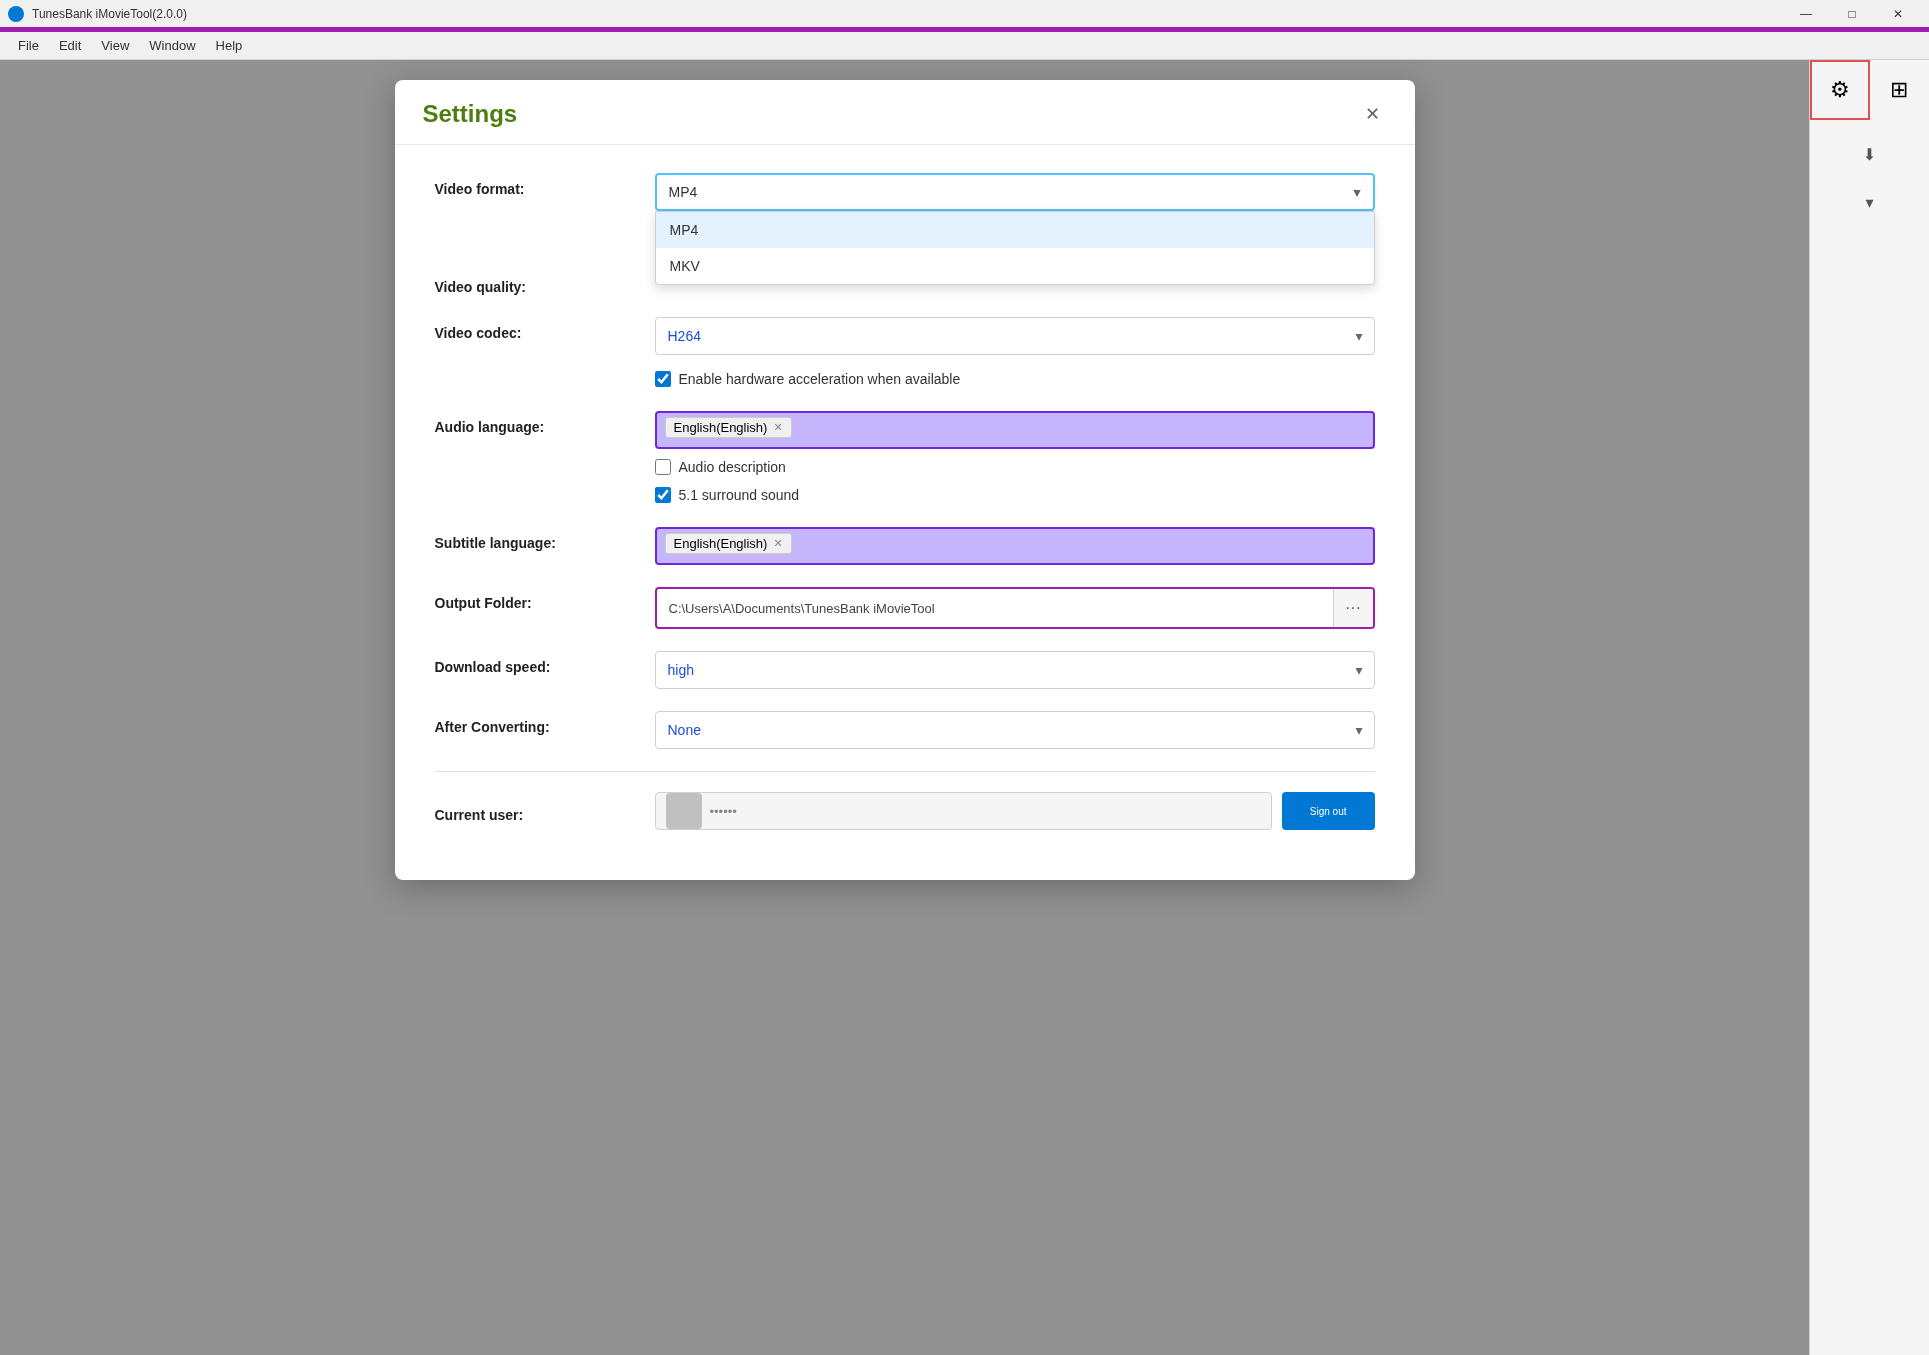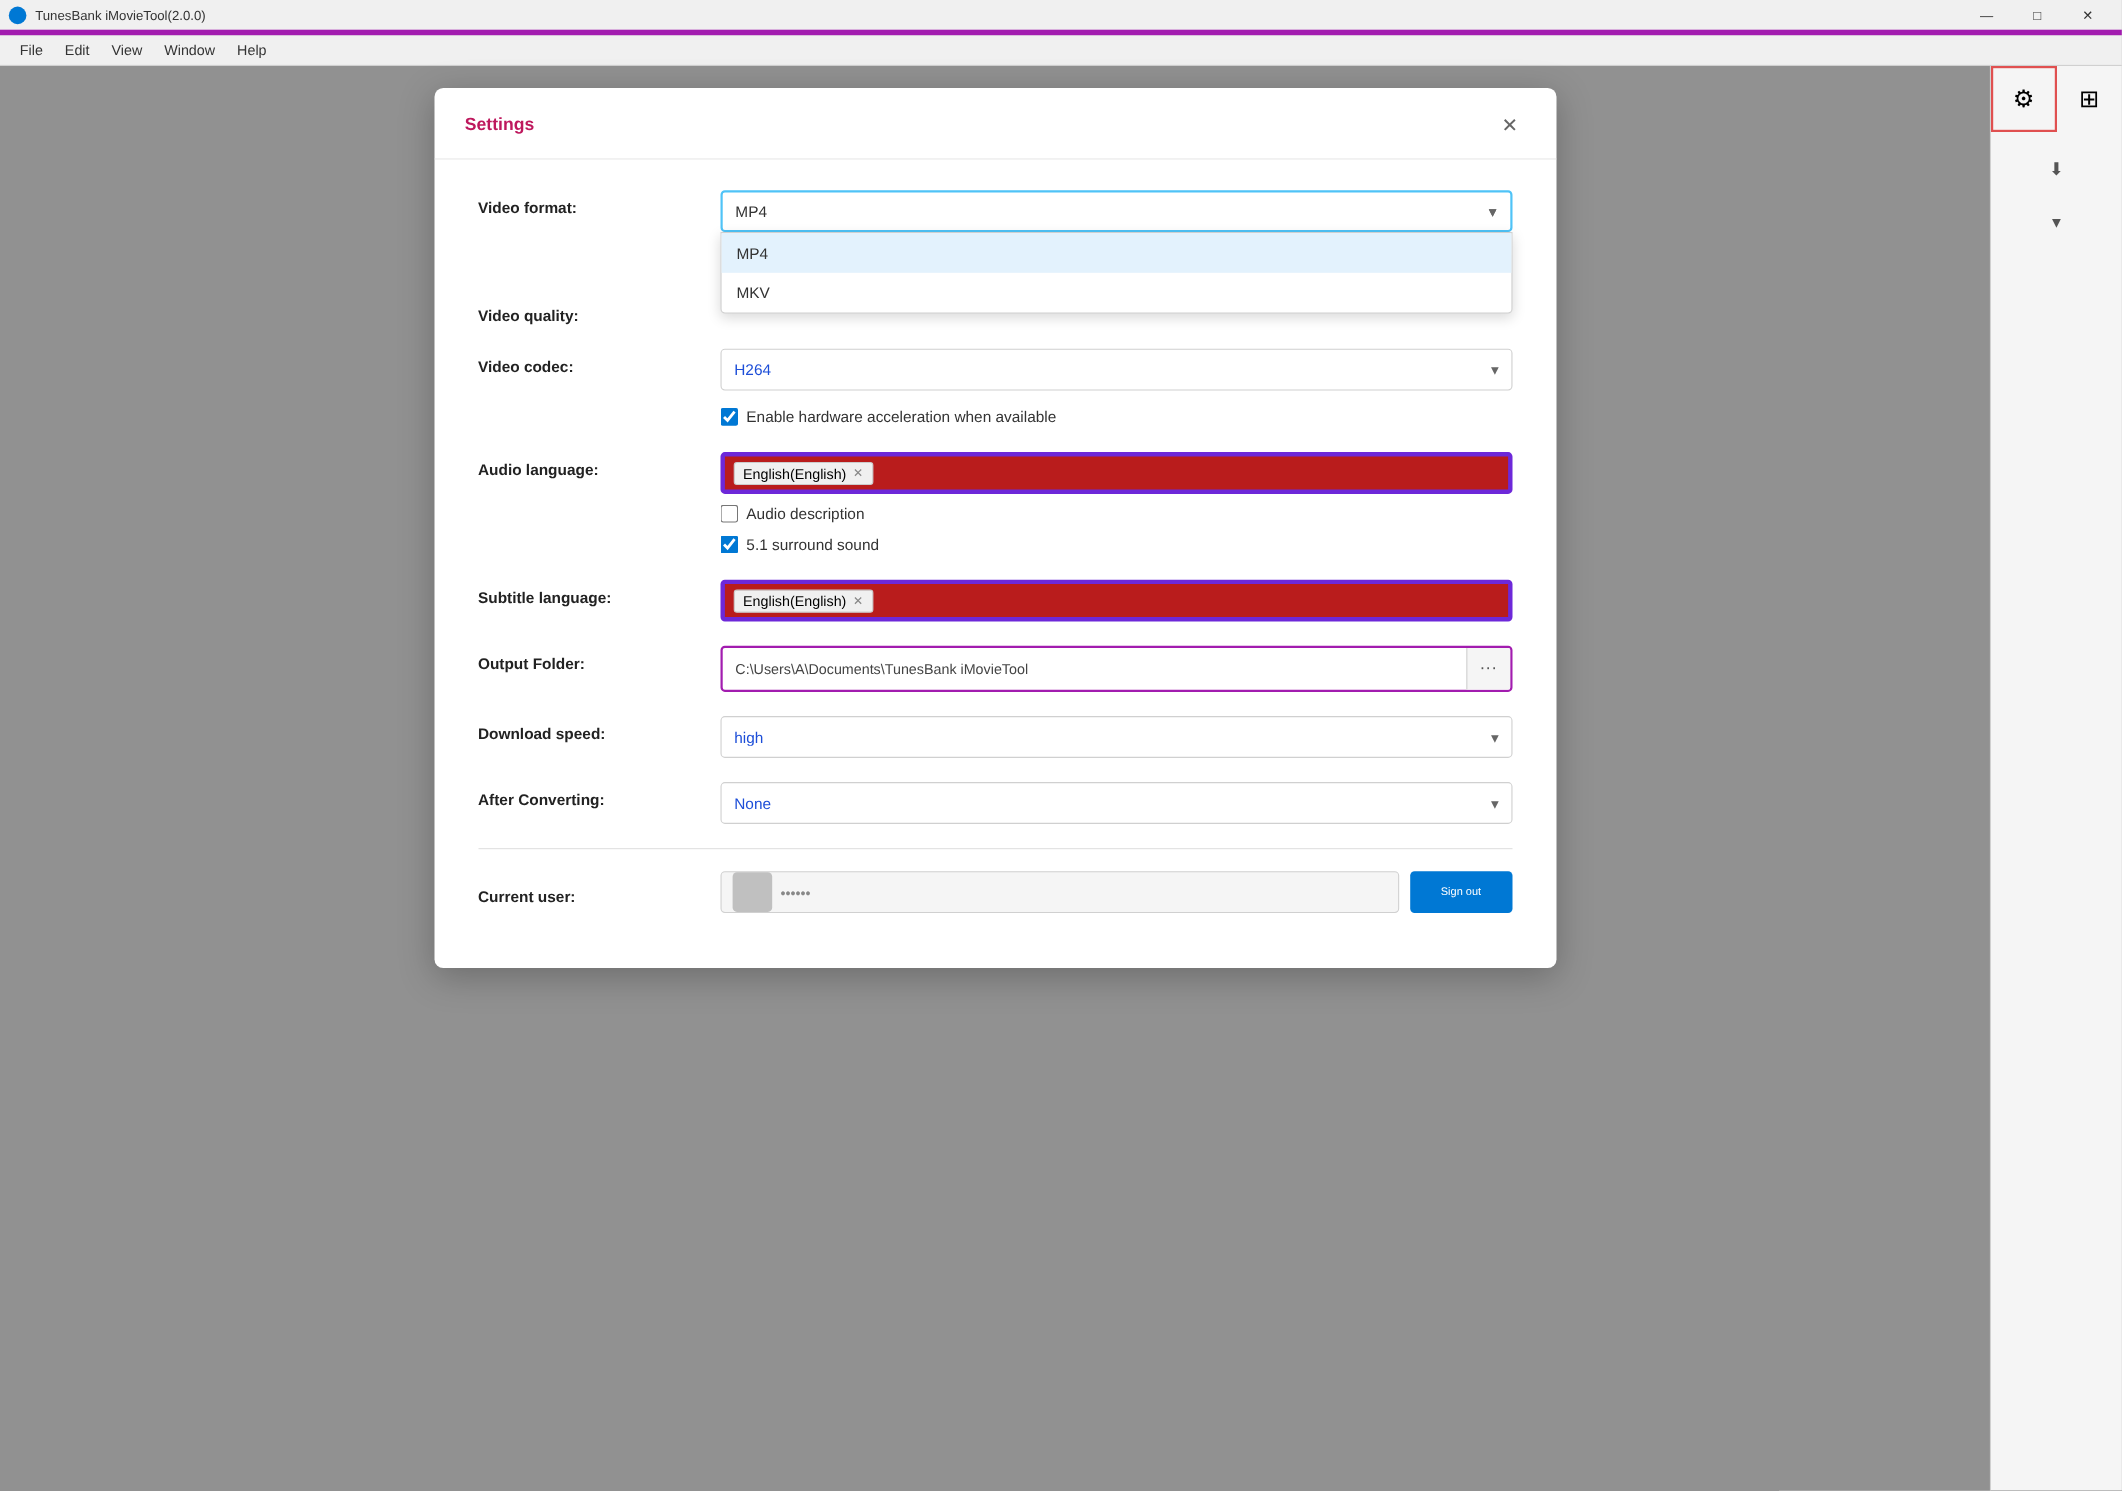--- a/index.html
+++ b/index.html
@@ -189,23 +189,23 @@
     }
 
     .dialog-header {
       padding: 20px 28px 16px 28px;
       border-bottom: 1px solid #e8e8e8;
       display: flex;
       align-items: center;
       justify-content: space-between;
     }
     .dialog-title {
-      font-size: 16px;
+      font-size: 24px;
       font-weight: 600;
-      color: #be185d;
+      color: #4d7c0f;
     }
     .dialog-close {
       width: 28px;
       height: 28px;
       border: none;
       background: transparent;
       cursor: pointer;
       font-size: 18px;
       color: #666;
       display: flex;
@@ -311,28 +311,28 @@
     }
     .dropdown-item.selected {
       background: #e3f2fd;
       color: #333;
     }
 
     
     .tag-input {
       width: 100%;
       min-height: 38px;
-      border: 4px solid #6d28d9;
+      border: 2px solid #6d28d9;
       border-radius: 4px;
       padding: 4px 8px;
       display: flex;
-      align-items: flex-end;
+      align-items: flex-start;
       flex-wrap: wrap;
       gap: 4px;
-      background: #b91c1c;
+      background: #c4b5fd;
     }
     .tag {
       background: #f0f0f0;
       border: 1px solid #ccc;
       border-radius: 3px;
       padding: 2px 8px;
       font-size: 13px;
       display: flex;
       align-items: center;
       gap: 6px;

